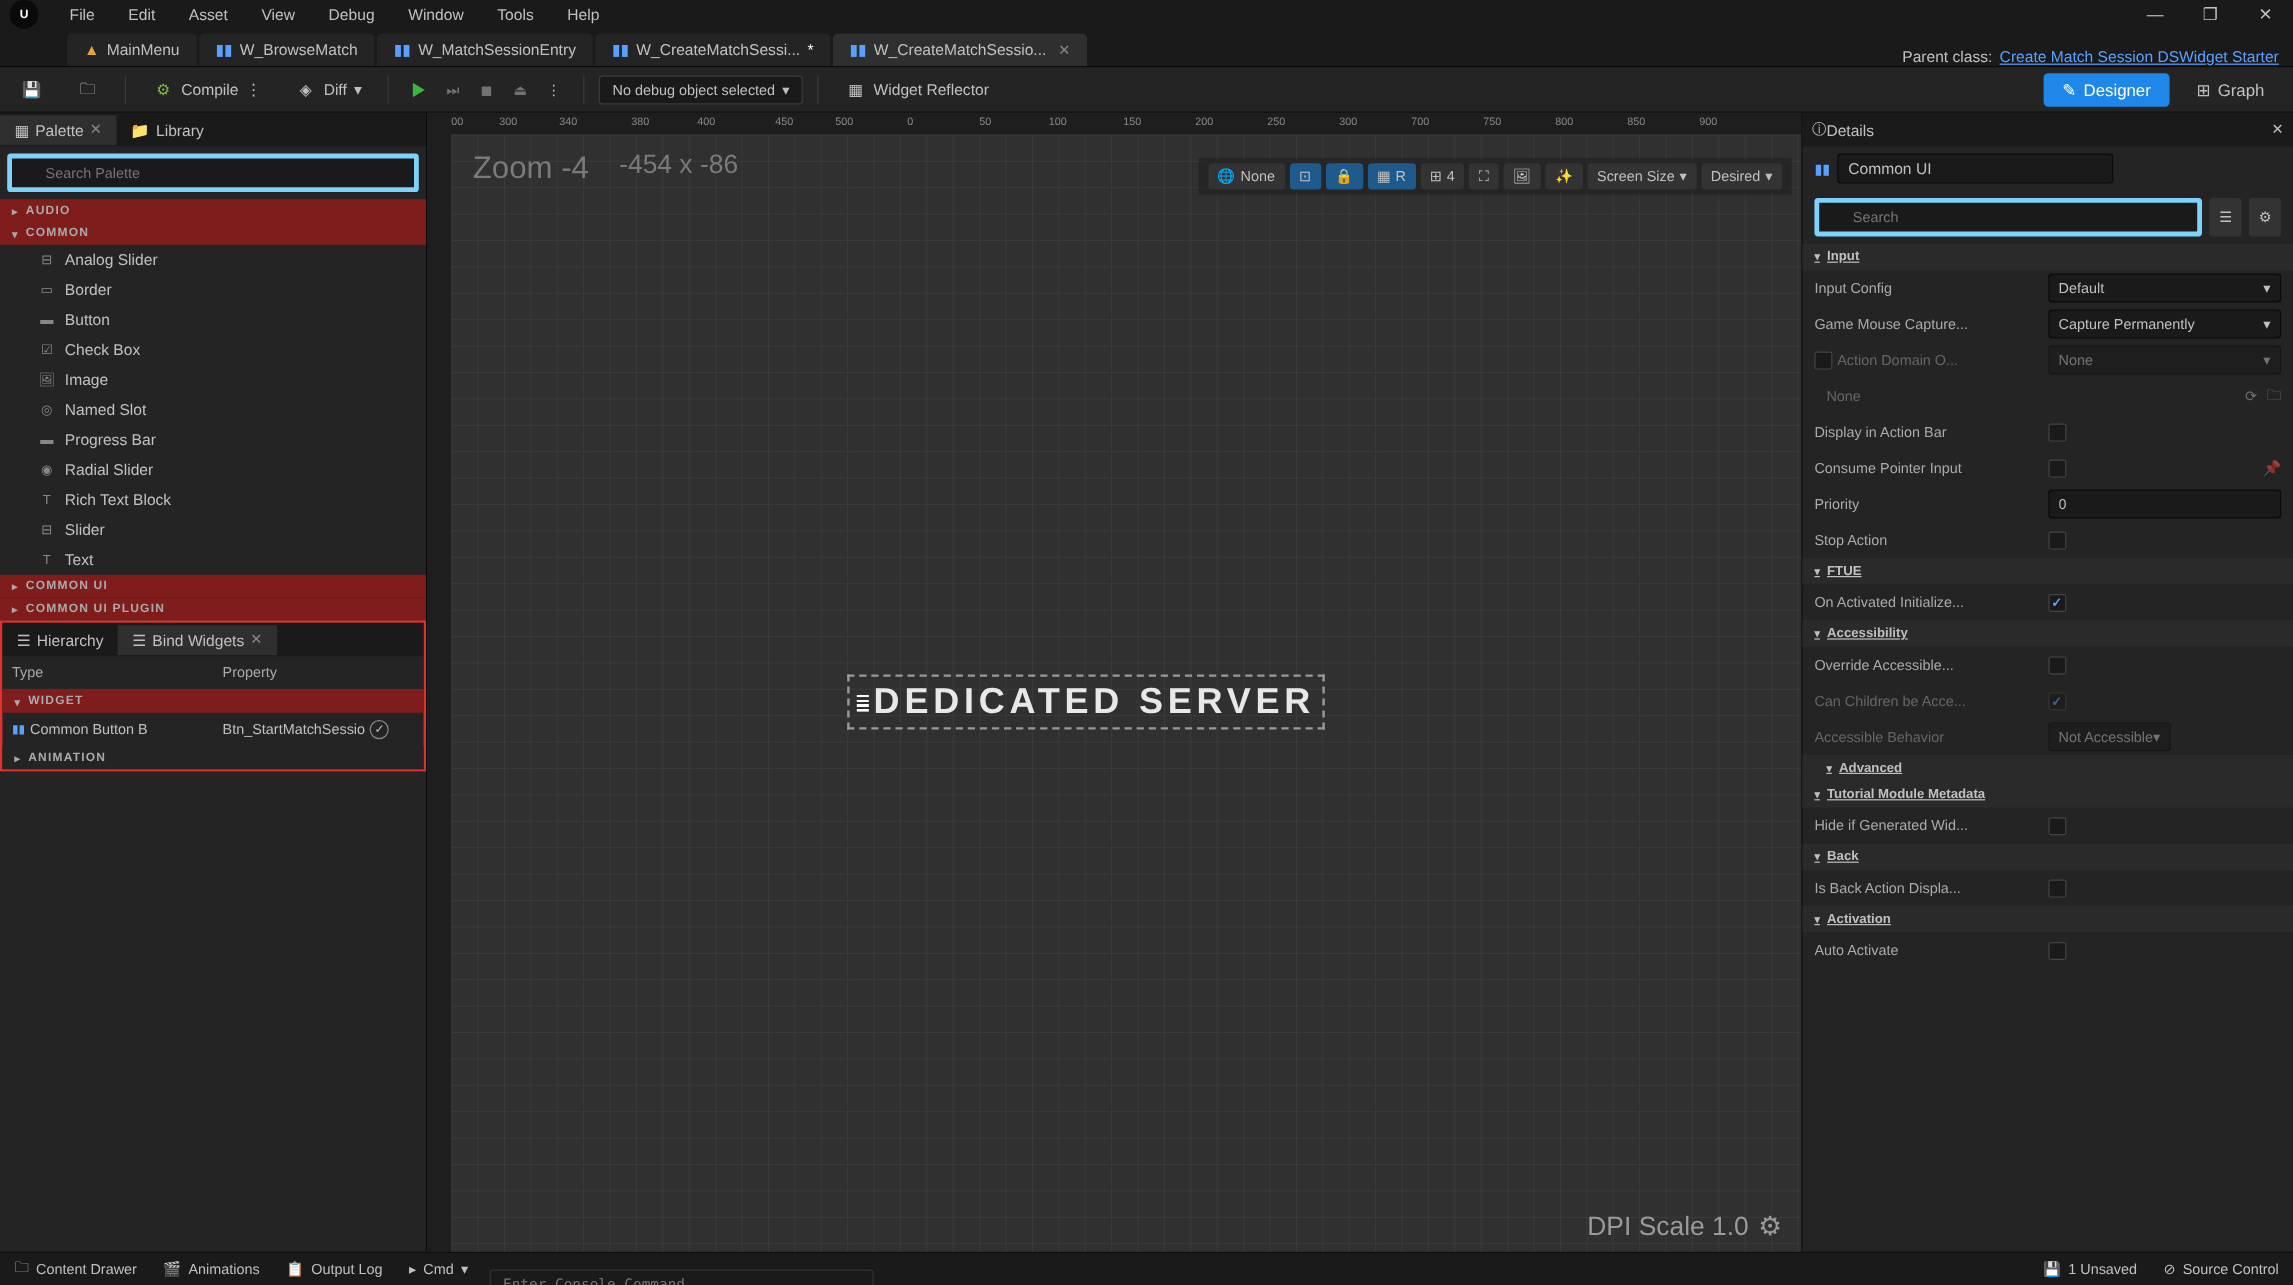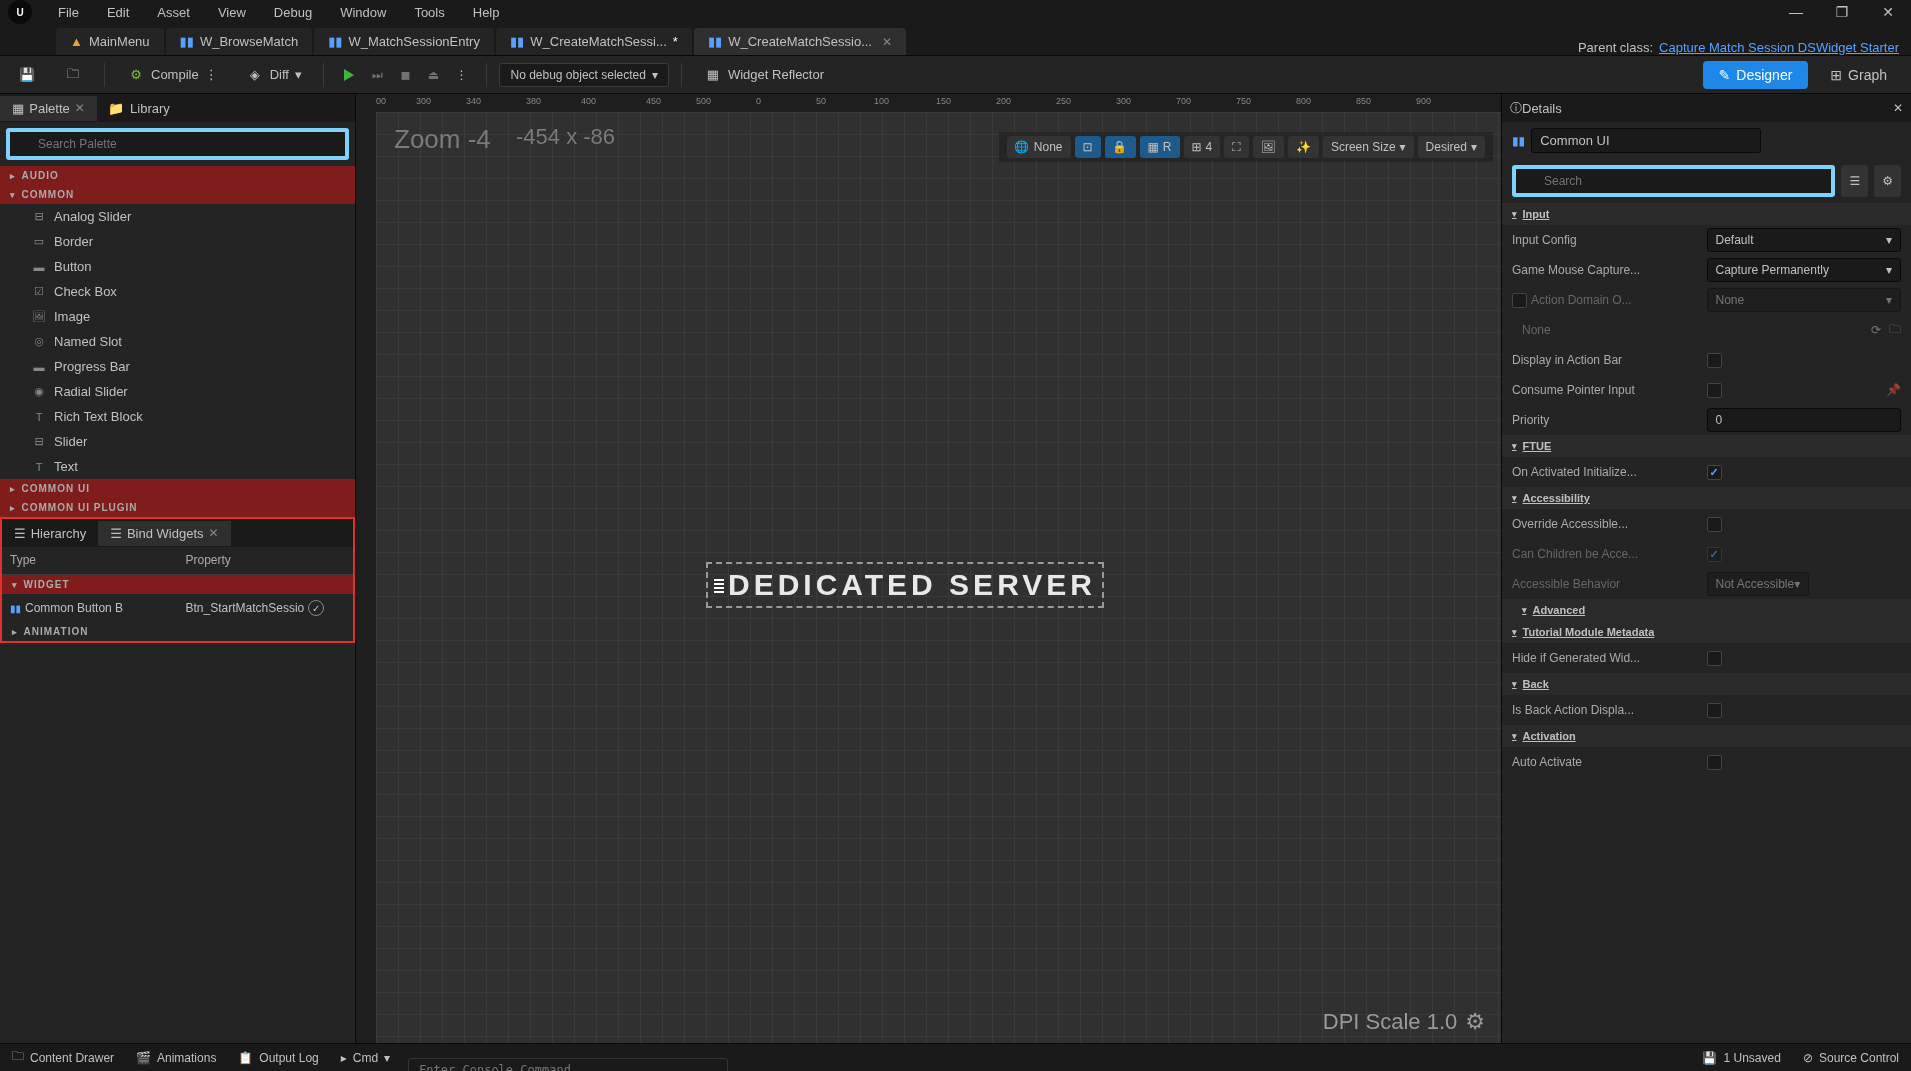--- a/index.html
+++ b/index.html
@@ -149,21 +149,21 @@
     <span>W_CreateMatchSessi...</span>
     <span class="dirty">*</span>
   </div>
   <div class="asset-tab active">
     <span style="color:#5aa0ff">▮▮</span>
     <span>W_CreateMatchSessio...</span>
     <span class="close">✕</span>
   </div>
   <div class="parent-class">
     <span>Parent class:</span>
-    <a>Capture Match Session DSWidget Starter</a>
+    <a>Create Match Session DSWidget Starter</a>
   </div>
 </div>
 
 <div class="toolbar">
   <div class="tool-btn">
       <span class="tool-ico">💾</span>
     </div>
   <div class="tool-btn">
       <span class="tool-ico">🗀</span>
     </div>
@@ -463,20 +463,26 @@
           <div class="checkbox"></div>
           <span style="margin-left:auto;opacity:0.5">📌</span>
         </div>
     </div>
     <div class="detail-row">
       <div class="detail-label">Priority</div>
       <div class="detail-ctrl">
           <input class="num-input" value="0" style="">
         </div>
     </div>
+    <div class="detail-row">
+      <div class="detail-label">Stop Action</div>
+      <div class="detail-ctrl">
+          <div class="checkbox"></div>
+        </div>
+    </div>
 
     <div class="detail-cat">FTUE</div>
     <div class="detail-row">
       <div class="detail-label">On Activated Initialize...</div>
       <div class="detail-ctrl">
           <div class="checkbox checked"></div>
         </div>
     </div>
 
     <div class="detail-cat">Accessibility</div>

